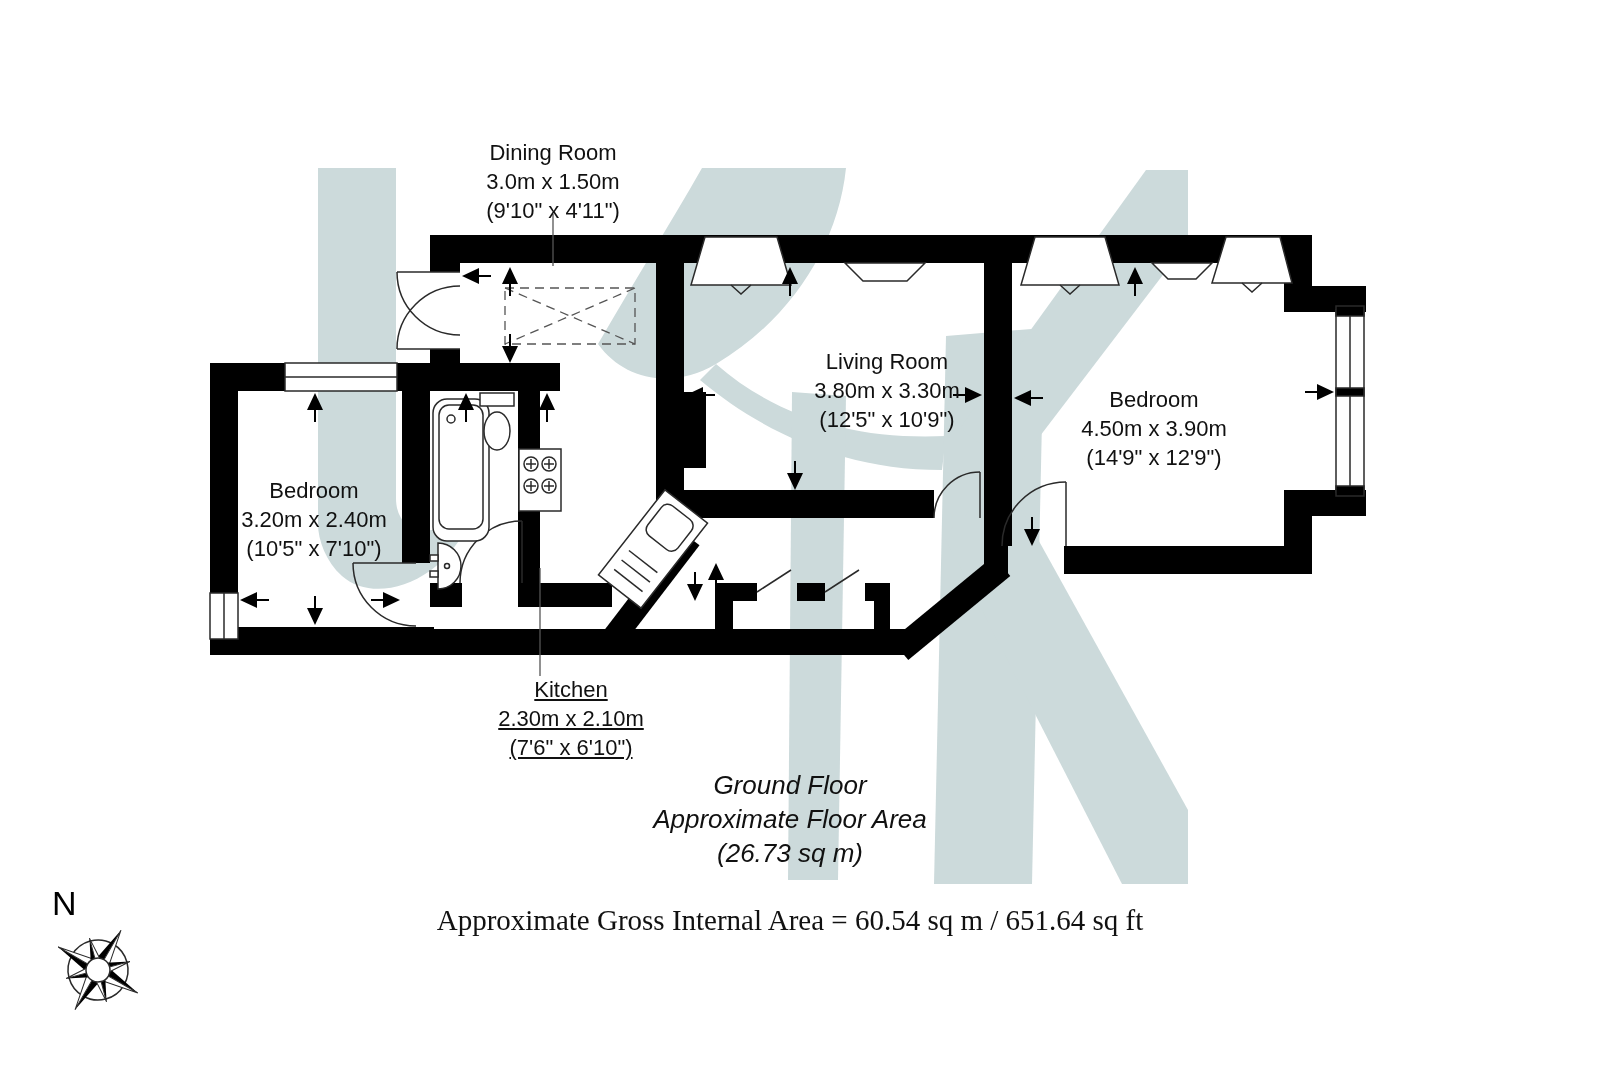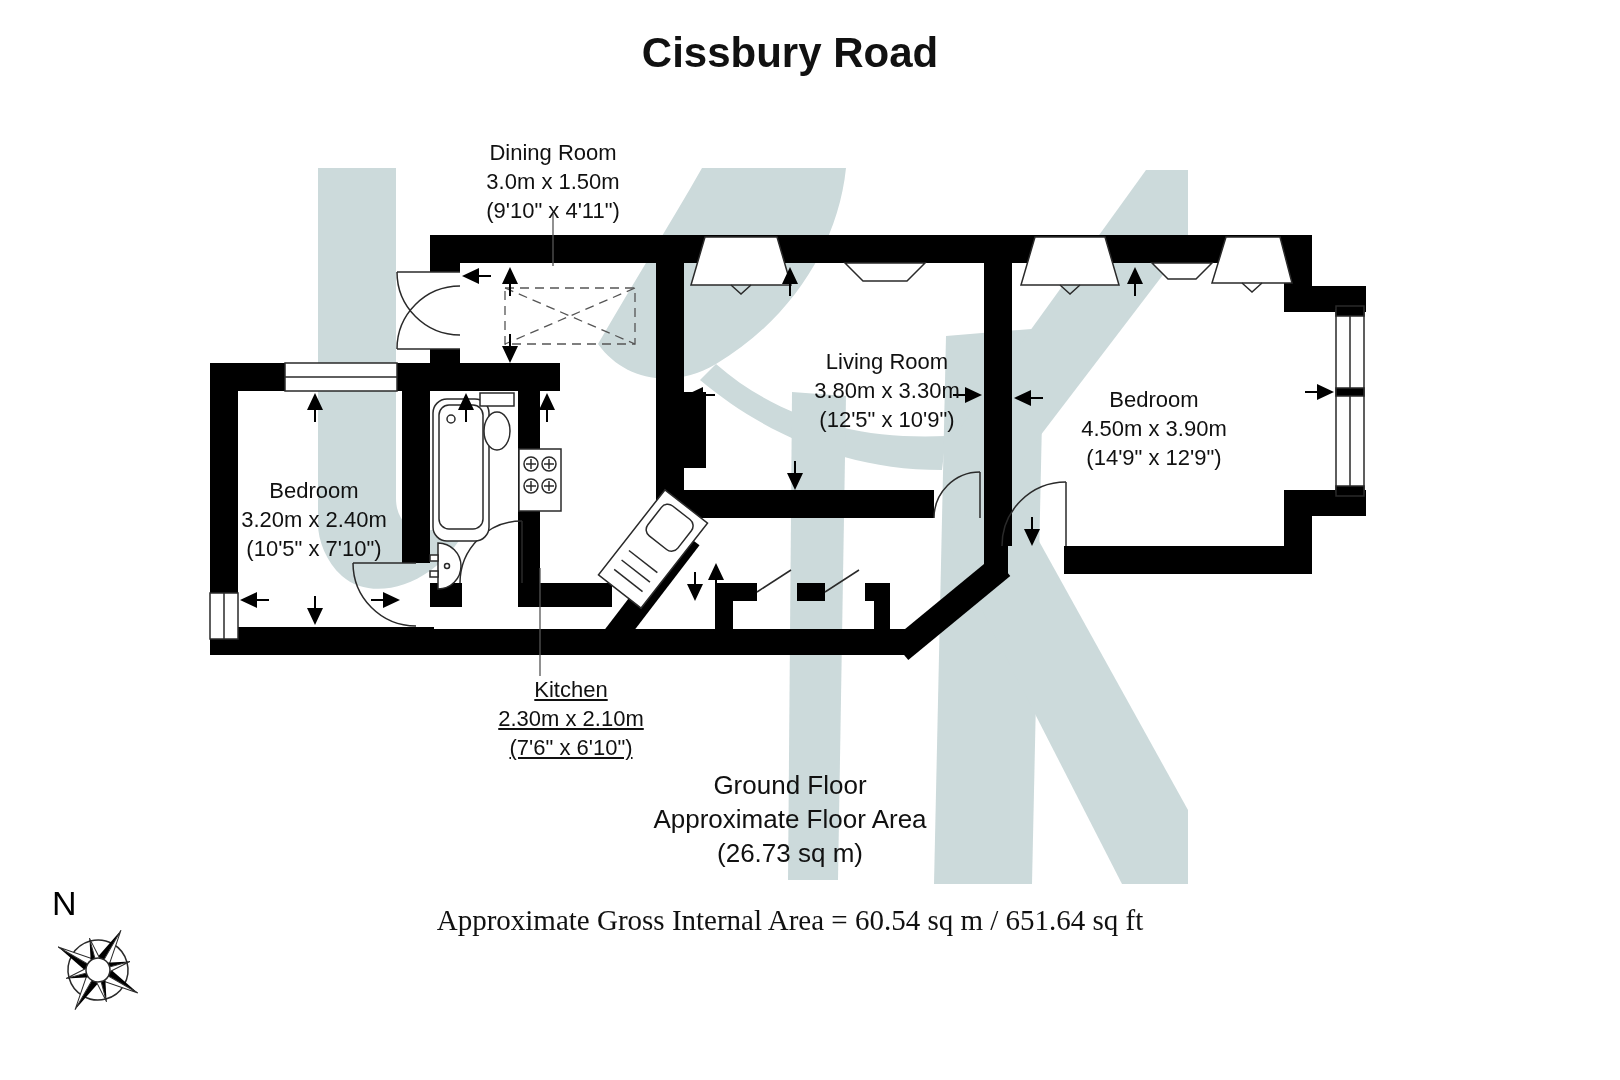--- a/index.html
+++ b/index.html
@@ -237,23 +237,20 @@
       <g transform="rotate(270)">
             <polygon points="0,-33 -7,0 0,0" fill="#000"></polygon>
             <polygon points="0,-33 7,0 0,0" fill="#fff" stroke="#2a2a2a" stroke-width="1"></polygon>
           </g>
     </g>
     <circle r="12" fill="#fff" stroke="#2a2a2a" stroke-width="1.5"></circle>
   </g>
   <text x="52" y="915" font-size="34" font-family="Liberation Sans, sans-serif">N</text>
 </svg>
 
-<div class="lbl title-lbl" style="left:790px;top:30px;">
-  <span>Cissbury Road</span>
-</div>
 
 <div class="lbl room-lbl" style="left:553px;top:138px;">
   <span>Dining Room</span>
   <span>3.0m x 1.50m</span>
   <span>(9'10" x 4'11")</span>
 </div>
 
 <div class="lbl room-lbl" style="left:851px;top:347px;margin-left:36px;">
   <span>Living Room</span>
   <span>3.80m x 3.30m</span>
@@ -271,21 +268,21 @@
   <span>3.20m x 2.40m</span>
   <span>(10'5" x 7'10")</span>
 </div>
 
 <div class="lbl room-lbl" style="left:571px;top:675px;text-decoration:underline;">
   <span>Kitchen</span>
   <span>2.30m x 2.10m</span>
   <span>(7'6" x 6'10")</span>
 </div>
 
-<div class="lbl summary-lbl" style="left:790px;top:768px;">
+<div class="lbl summary-lbl" style="left:790px;top:768px;font-style:italic;">
   <span>Ground Floor</span>
   <span>Approximate Floor Area</span>
   <span>(26.73 sq m)</span>
 </div>
 
 <div class="lbl footer-lbl" style="left:790px;top:904px;font-family:Liberation Serif, serif;">
   <span>Approximate Gross Internal Area = 60.54 sq m / 651.64 sq ft</span>
 </div>
 
 </div>

